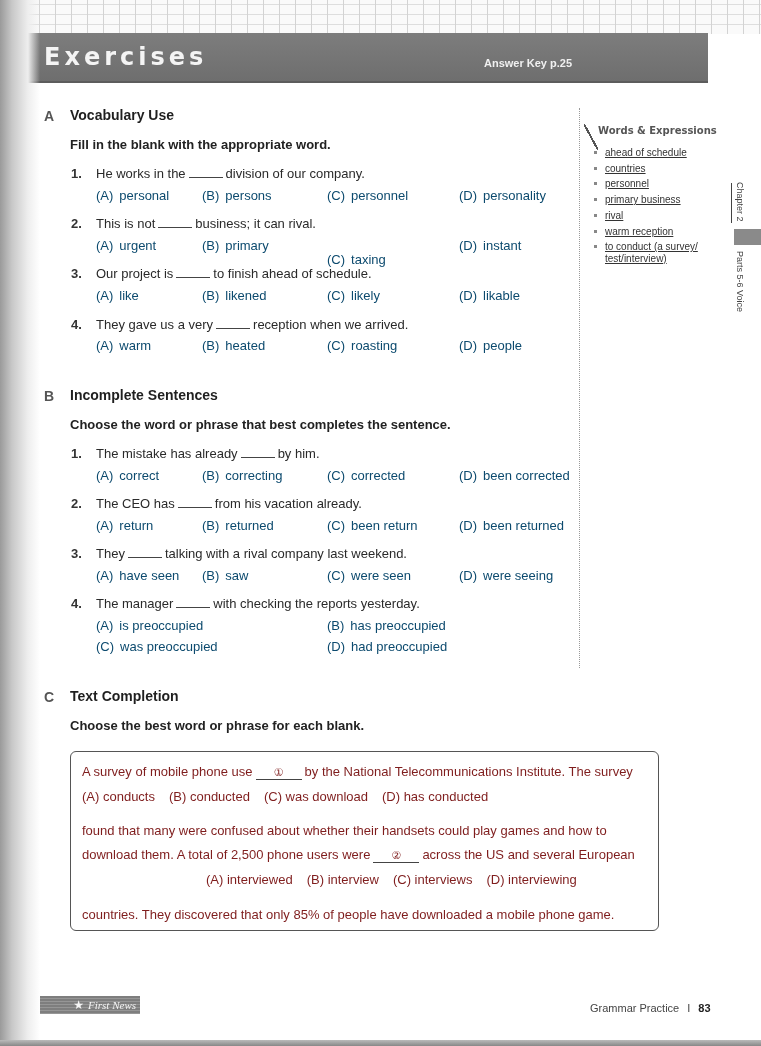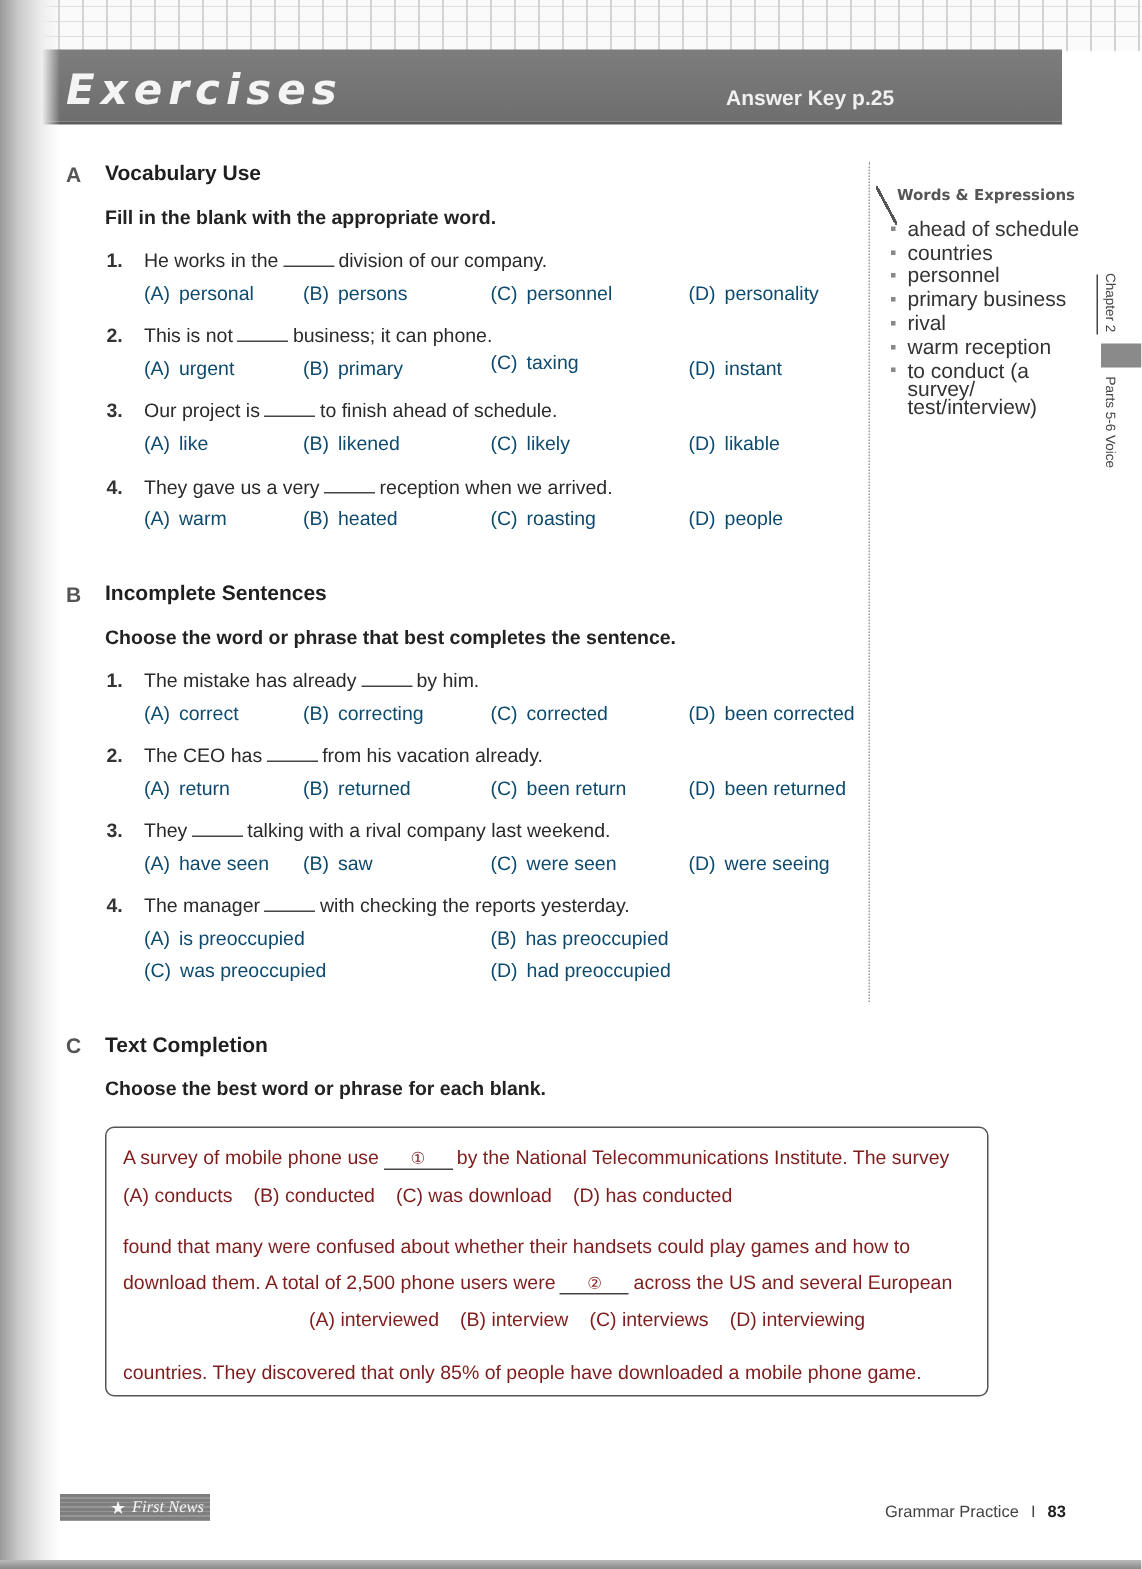--- a/index.html
+++ b/index.html
@@ -24,25 +24,25 @@
     opacity: 0.8;
   }
   .banner {
     position: absolute; left: 0; top: 33px; width: 708px; height: 48px;
     background: linear-gradient(to bottom, #7d7d7d, #6e6e6e);
     border-bottom: 2px solid #5c5c5c;
   }
   .banner-title {
     position: absolute; left: 44px; top: 43px;
     font-family: "DejaVu Sans", sans-serif; font-weight: bold;
-    font-size: 28px; letter-spacing: 4px; color: #f4f4f4; font-style: italic;
+    font-size: 24px; letter-spacing: 4px; color: #f4f4f4;
   }
   .answer-key {
     position: absolute; left: 484px; top: 57px;
-    font-size: 14px; font-weight: bold; color: #f0f0f0;
+    font-size: 11px; font-weight: bold; color: #f0f0f0;
   }
   .section-letter {
     position: absolute; left: 44px; font-size: 14px; font-weight: bold; color: #555;
   }
   .section-title {
     position: absolute; left: 70px; font-size: 14px; font-weight: bold; color: #1f1f1f;
   }
   .instruction {
     position: absolute; left: 70px; font-size: 13px; font-weight: bold; color: #222;
   }
@@ -57,21 +57,21 @@
   }
   .sidebar-title {
     position: absolute; left: 598px; top: 125px;
     font-family: "DejaVu Sans", sans-serif; font-size: 10px; font-weight: bold; color: #555;
   }
   .sidebar-slash {
     position: absolute; left: 584px; top: 124px; width: 14px; height: 26px;
     background: linear-gradient(to top right, transparent 46%, #555 46%, #555 54%, transparent 54%);
   }
   .sidebar-list { position: absolute; left: 594px; top: 145px; margin: 0; padding: 0; list-style: none; }
-  .sidebar-list li { font-size: 14px; color: #333; line-height: 15.7px; position: relative; padding-left: 11px; }
+  .sidebar-list li { font-size: 10px; color: #333; line-height: 15.7px; position: relative; padding-left: 11px; text-decoration: underline; }
   .sidebar-list li .bullet { position: absolute; left: 0; top: 6px; width: 3px; height: 3px; background: #888; }
   .tab-vertical {
     position: absolute; writing-mode: vertical-rl; font-size: 9px; color: #444; white-space: nowrap;
   }
   .tab-block { position: absolute; left: 734px; top: 229px; width: 27px; height: 16px; background: #8a8a8a; }
   .tab-rule { position: absolute; left: 731px; top: 183px; width: 0; height: 40px; border-left: 1px solid #444; }
   .box {
     position: absolute; left: 70px; top: 751px; width: 589px; height: 180px;
     border: 1px solid #555; border-radius: 6px; box-sizing: border-box;
   }
@@ -106,24 +106,24 @@
   <div class="qnum" style="top:166px">1.</div>
   <div class="qtext" style="top:166px"><span>He works in the</span><span class="blank"></span><span>division of our company.</span></div>
   <div class="opt" style="left:96px;top:188px"><span class="lbl">(A)</span><span>personal</span></div>
   <div class="opt" style="left:202px;top:188px"><span class="lbl">(B)</span><span>persons</span></div>
   <div class="opt" style="left:327px;top:188px"><span class="lbl">(C)</span><span>personnel</span></div>
   <div class="opt" style="left:459px;top:188px"><span class="lbl">(D)</span><span>personality</span></div>
 </div>
 
 <div>
   <div class="qnum" style="top:216px">2.</div>
-  <div class="qtext" style="top:216px"><span>This is not</span><span class="blank"></span><span>business; it can phone.</span></div>
+  <div class="qtext" style="top:216px"><span>This is not</span><span class="blank"></span><span>business; it can rival.</span></div>
   <div class="opt" style="left:96px;top:238px"><span class="lbl">(A)</span><span>urgent</span></div>
   <div class="opt" style="left:202px;top:238px"><span class="lbl">(B)</span><span>primary</span></div>
-  <div class="opt" style="left:327px;top:234px"><span class="lbl">(C)</span><span>taxing</span></div>
+  <div class="opt" style="left:327px;top:252px"><span class="lbl">(C)</span><span>taxing</span></div>
   <div class="opt" style="left:459px;top:238px"><span class="lbl">(D)</span><span>instant</span></div>
 </div>
 
 <div>
   <div class="qnum" style="top:266px">3.</div>
   <div class="qtext" style="top:266px"><span>Our project is</span><span class="blank"></span><span>to finish ahead of schedule.</span></div>
   <div class="opt" style="left:96px;top:288px"><span class="lbl">(A)</span><span>like</span></div>
   <div class="opt" style="left:202px;top:288px"><span class="lbl">(B)</span><span>likened</span></div>
   <div class="opt" style="left:327px;top:288px"><span class="lbl">(C)</span><span>likely</span></div>
   <div class="opt" style="left:459px;top:288px"><span class="lbl">(D)</span><span>likable</span></div>

